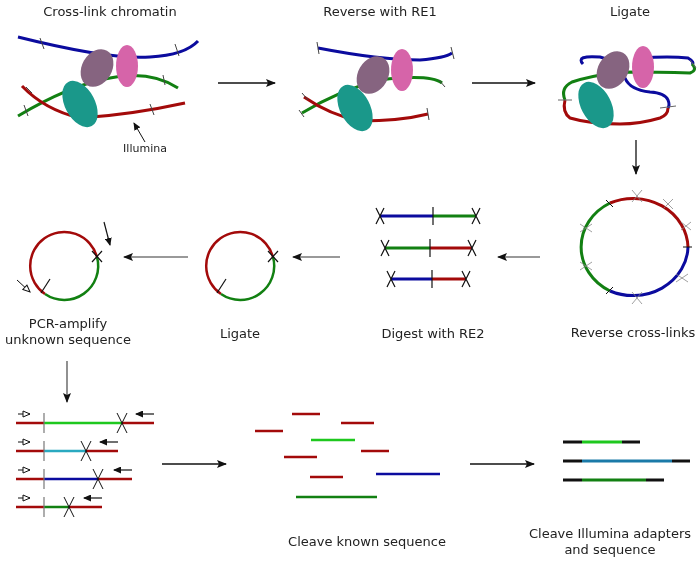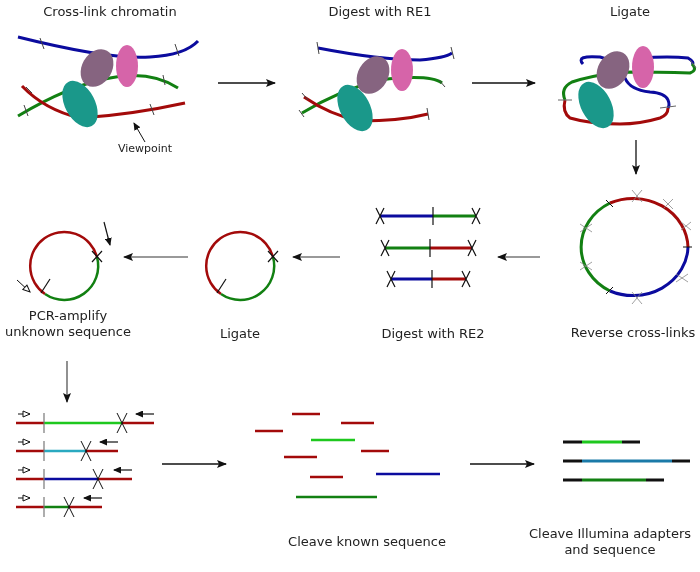--- a/index.html
+++ b/index.html
@@ -209,23 +209,23 @@
     <line x1="540" y1="257" x2="498" y2="257" stroke="#777" stroke-width="1.5" marker-end="url(#ah)"></line>
     <line x1="340" y1="257" x2="293" y2="257" stroke="#777" stroke-width="1.5" marker-end="url(#ah)"></line>
     <line x1="188" y1="257" x2="124" y2="257" stroke="#777" stroke-width="1.5" marker-end="url(#ah)"></line>
     <line x1="67" y1="361" x2="67" y2="402" stroke="#555" stroke-width="1.3" marker-end="url(#ah)"></line>
     <line x1="162" y1="464" x2="226" y2="464" stroke="#111" stroke-width="1.3" marker-end="url(#ah)"></line>
     <line x1="470" y1="464" x2="534" y2="464" stroke="#111" stroke-width="1.3" marker-end="url(#ah)"></line>
   </g>
 </svg>
 
 <div class="lbl" style="left:10px;top:4px;width:200px;">Cross-link chromatin</div>
-<div class="lbl" style="left:290px;top:4px;width:180px;">Digest with RE1</div>
+<div class="lbl" style="left:290px;top:4px;width:180px;">Reverse with RE1</div>
 <div class="lbl" style="left:580px;top:4px;width:100px;">Ligate</div>
-<div class="lbl" style="left:110px;top:141px;width:70px;font-size:11px;">Viewpoint</div>
+<div class="lbl" style="left:110px;top:141px;width:70px;font-size:11px;">Illumina</div>
 <div class="lbl" style="left:566px;top:325px;width:134px;">Reverse cross-links</div>
 <div class="lbl" style="left:368px;top:326px;width:130px;">Digest with RE2</div>
 <div class="lbl" style="left:200px;top:326px;width:80px;">Ligate</div>
-<div class="lbl" style="left:0px;top:308px;width:136px;">PCR-amplify
+<div class="lbl" style="left:0px;top:316px;width:136px;">PCR-amplify
 unknown sequence</div>
 <div class="lbl" style="left:272px;top:534px;width:190px;">Cleave known sequence</div>
 <div class="lbl" style="left:520px;top:526px;width:180px;">Cleave Illumina adapters
 and sequence</div>
 
 </body></html>

